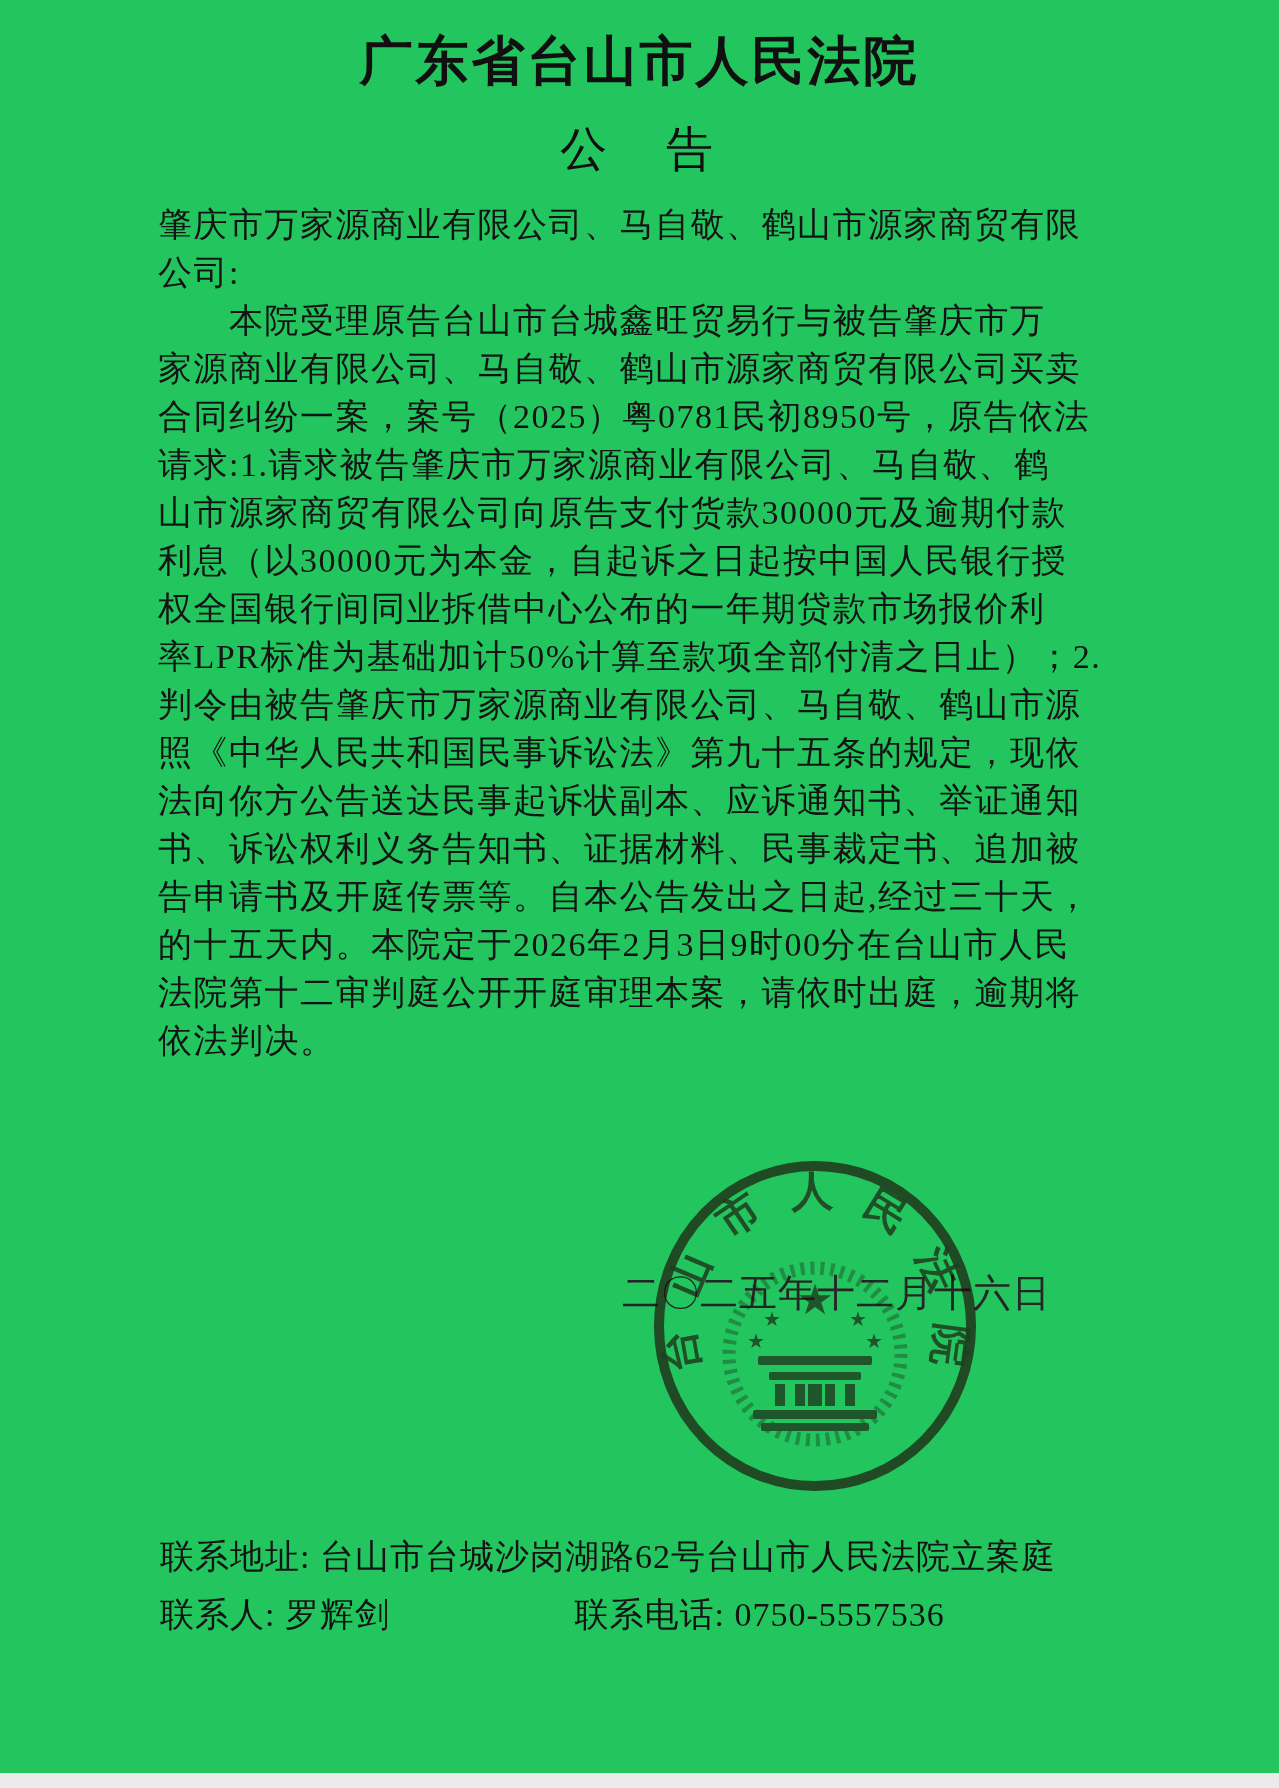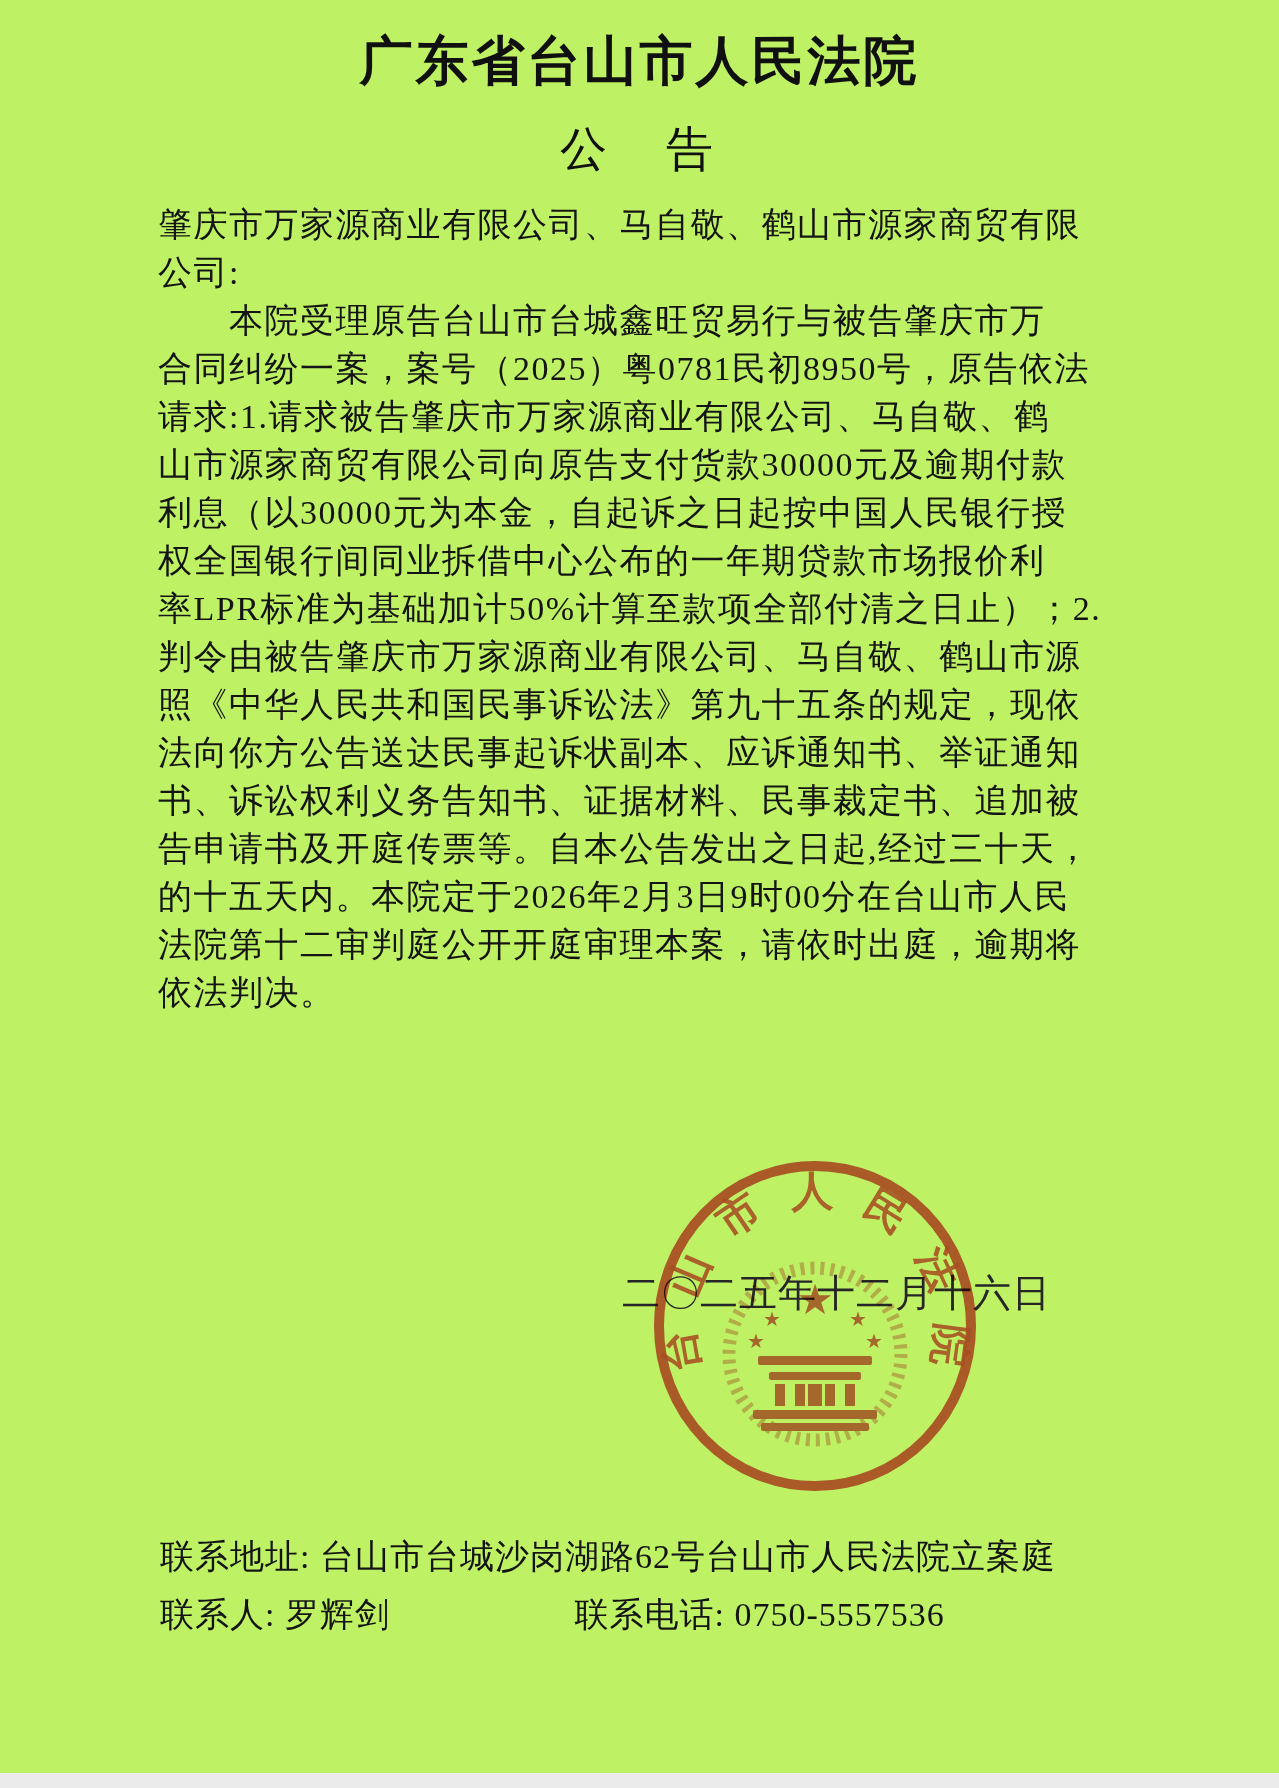--- a/index.html
+++ b/index.html
@@ -1,20 +1,20 @@
 <!DOCTYPE html>
 <html lang="zh"><head>
 <meta charset="utf-8">
 <style>
   html,body{margin:0;padding:0;background:#ffffff;}
   .page{
     position:relative;
     width:1279px;
     height:1788px;
-    background:#bef264;
+    background:#22c55e;
     overflow:hidden;
     font-family:"Liberation Serif","DejaVu Serif",serif;
     color:#161616;
   }
   .court-name{
     position:absolute;
     top:26px; left:0; width:100%;
     text-align:center;
     font-family:"Liberation Sans","DejaVu Sans",sans-serif;
     font-weight:700;
@@ -86,20 +86,21 @@
 <div class="page">
 
   <h1 class="court-name">广东省台山市人民法院</h1>
 
   <h2 class="doc-title">公　告</h2>
 
   <div class="body-text">
       <div class="body-line">肇庆市万家源商业有限公司、马自敬、鹤山市源家商贸有限</div>
       <div class="body-line">公司:</div>
       <div class="body-line">　　本院受理原告台山市台城鑫旺贸易行与被告肇庆市万</div>
+      <div class="body-line">家源商业有限公司、马自敬、鹤山市源家商贸有限公司买卖</div>
       <div class="body-line">合同纠纷一案，案号（2025）粤0781民初8950号，原告依法</div>
       <div class="body-line">请求:1.请求被告肇庆市万家源商业有限公司、马自敬、鹤</div>
       <div class="body-line">山市源家商贸有限公司向原告支付货款30000元及逾期付款</div>
       <div class="body-line">利息（以30000元为本金，自起诉之日起按中国人民银行授</div>
       <div class="body-line">权全国银行间同业拆借中心公布的一年期贷款市场报价利</div>
       <div class="body-line">率LPR标准为基础加计50%计算至款项全部付清之日止）；2.</div>
       <div class="body-line">判令由被告肇庆市万家源商业有限公司、马自敬、鹤山市源</div>
       <div class="body-line">照《中华人民共和国民事诉讼法》第九十五条的规定，现依</div>
       <div class="body-line">法向你方公告送达民事起诉状副本、应诉通知书、举证通知</div>
       <div class="body-line">书、诉讼权利义务告知书、证据材料、民事裁定书、追加被</div>

